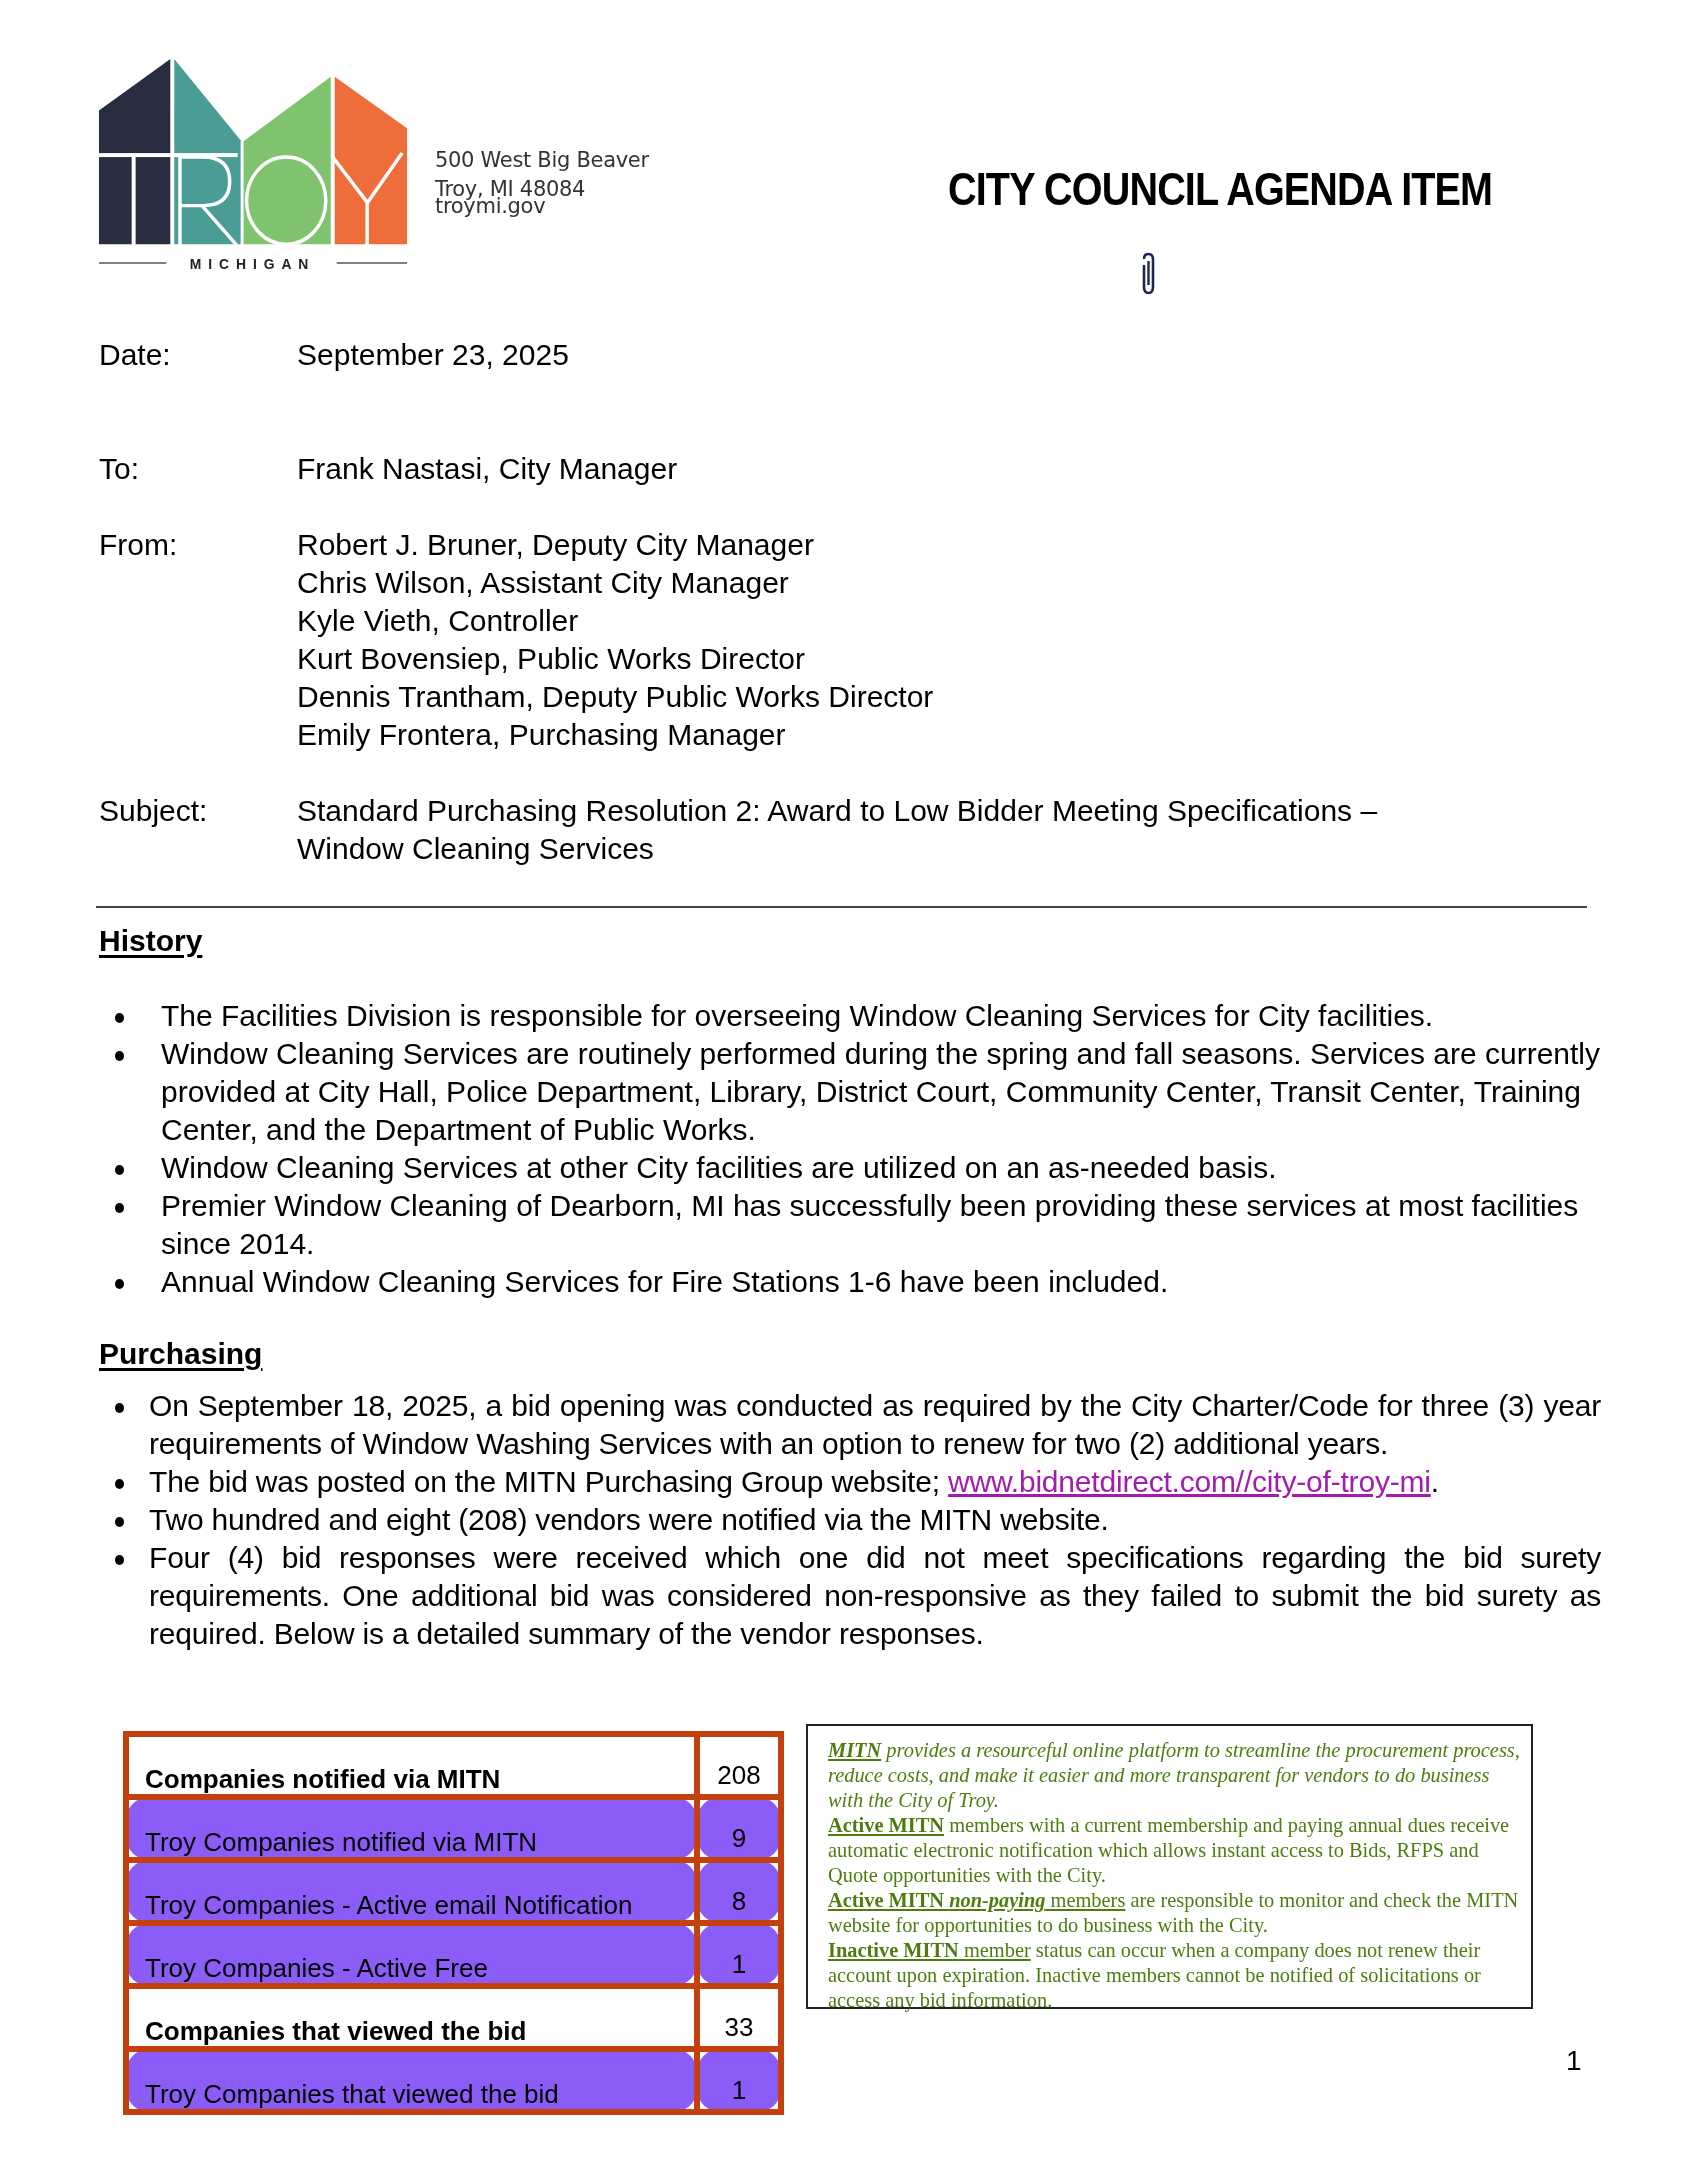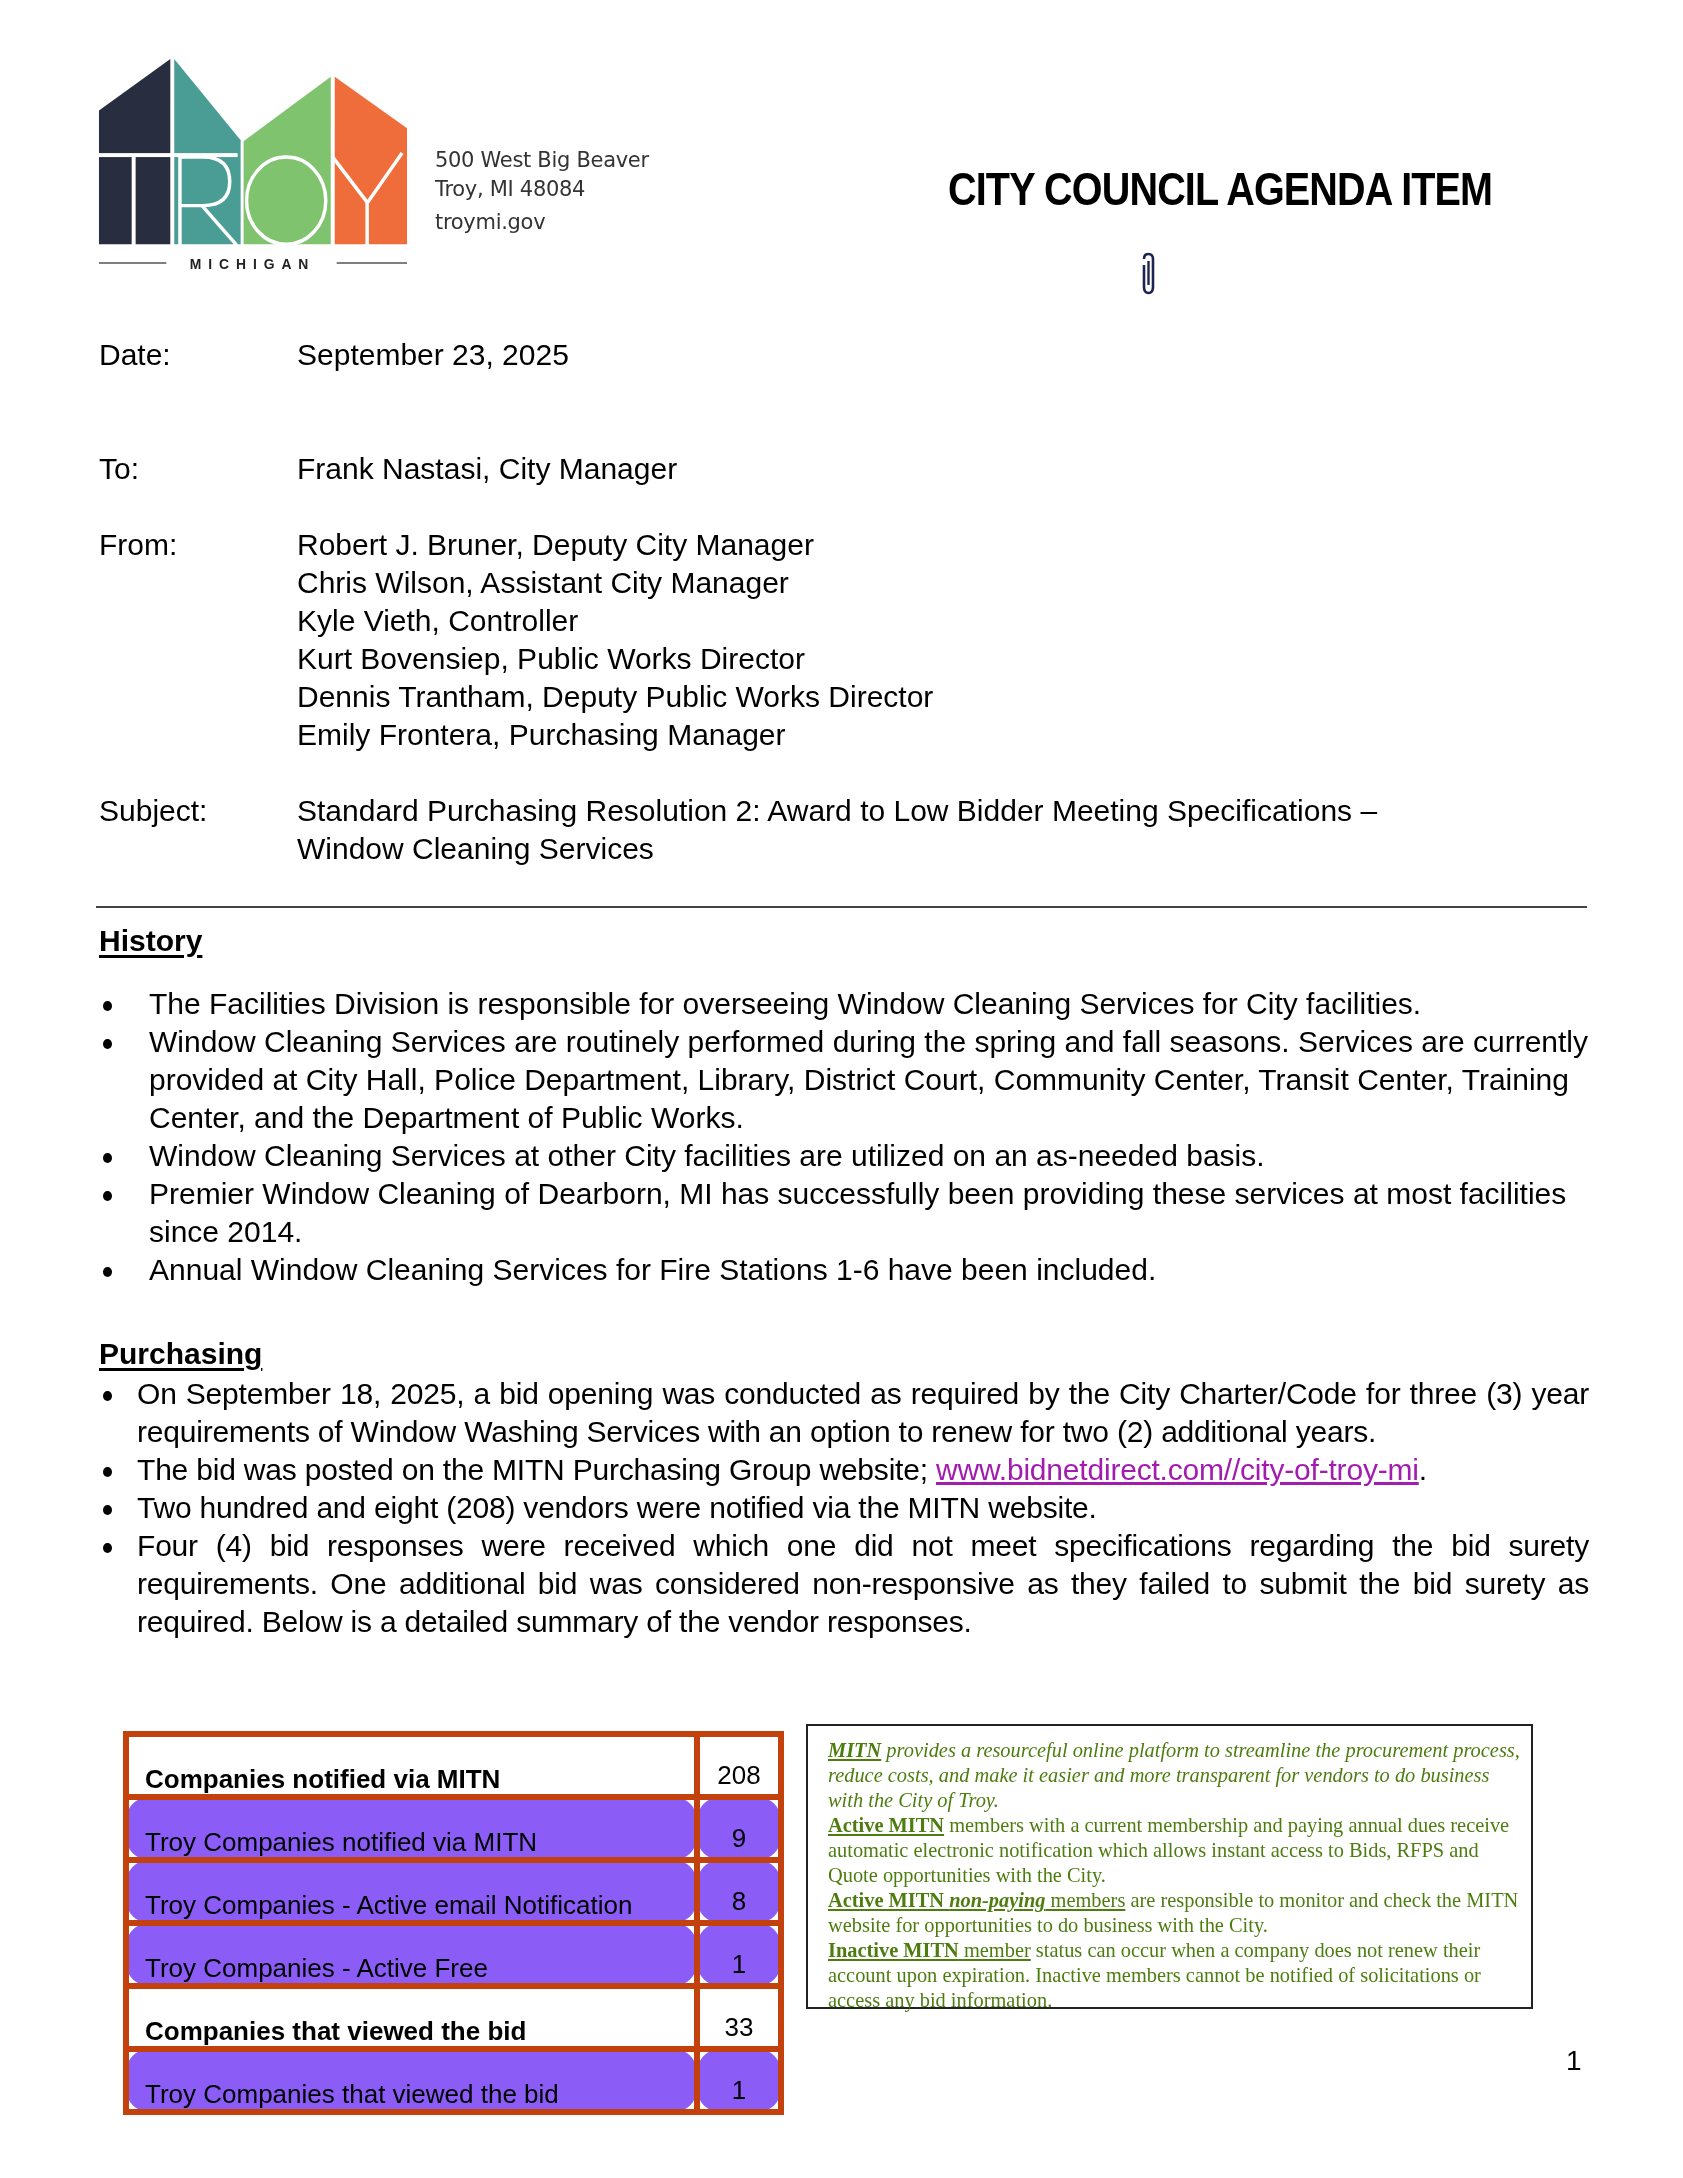--- a/index.html
+++ b/index.html
@@ -16,21 +16,21 @@
   #clip { left:1138px; top:251px; width:20px; height:48px; }
 
   .memo-label { left:99px; font-size:30px; line-height:38px; }
   .memo-value { left:297px; font-size:30px; line-height:38px; white-space:nowrap; }
 
   .rule { left:96px; top:906px; width:1491px; height:2px; background:#444; }
 
   .section-h { left:99px; font-size:30px; font-weight:bold; text-decoration:underline;
                text-underline-offset:4px; text-decoration-thickness:3px; }
 
-  .blist { left:99px; width:1490px; font-size:30px; line-height:38px; margin:0; padding:0; list-style:none; }
+  .blist { left:99px; width:1490px; font-size:30px; line-height:38px; margin:12px; padding:0; list-style:none; }
   .blist li { position:relative; }
   .blist .dot { position:absolute; left:0; top:16px; width:9px; height:10px; border-radius:50%; background:#000; }
   #hist-list li { padding-left:50px; }
   #hist-list .dot { left:4px; }
   #purch-list li { padding-left:38px; text-align:justify; }
   #purch-list .dot { left:4px; }
   #purch-list { letter-spacing:-0.2px; }
   a.link { color:#a21caf; text-decoration:underline; }
 
   
@@ -73,21 +73,21 @@
   <line x1="406" y1="155" x2="371" y2="205" stroke="#fff" stroke-width="3.5"></line>
   <rect x="369" y="205" width="3.5" height="44" fill="#fff"></rect>
 
   <line x1="100" y1="266" x2="168" y2="266" stroke="#555" stroke-width="1.5"></line>
   <line x1="340" y1="266" x2="411" y2="266" stroke="#555" stroke-width="1.5"></line>
   <text x="255" y="272" text-anchor="middle" font-family="Liberation Sans, sans-serif" font-size="14" font-weight="bold" letter-spacing="7" fill="#222">MICHIGAN</text>
 </svg>
 
 <div class="abs addr" style="top:150px;">500 West Big Beaver</div>
 <div class="abs addr" style="top:179px;">Troy, MI 48084</div>
-<div class="abs addr" style="top:212px;">troymi.gov</div>
+<div class="abs addr" style="top:196px;">troymi.gov</div>
 
 <div class="abs title">CITY COUNCIL AGENDA ITEM</div>
 
 <svg id="clip" class="abs" viewBox="0 0 20 48">
   <path d="M6,14 L6,36 Q6,42 10.5,42 Q15,42 15,36 L15,8 Q15,3 10.5,3 Q6,3 6,8" stroke="#1c2550" stroke-width="2.6" fill="none"></path>
   <path d="M10.5,10 L10.5,34" stroke="#1c2550" stroke-width="2.4" fill="none"></path>
 </svg>
 
 <div class="abs memo-label" style="top:336px;">Date:</div>
 <div class="abs memo-value" style="top:336px;">September 23, 2025</div>

